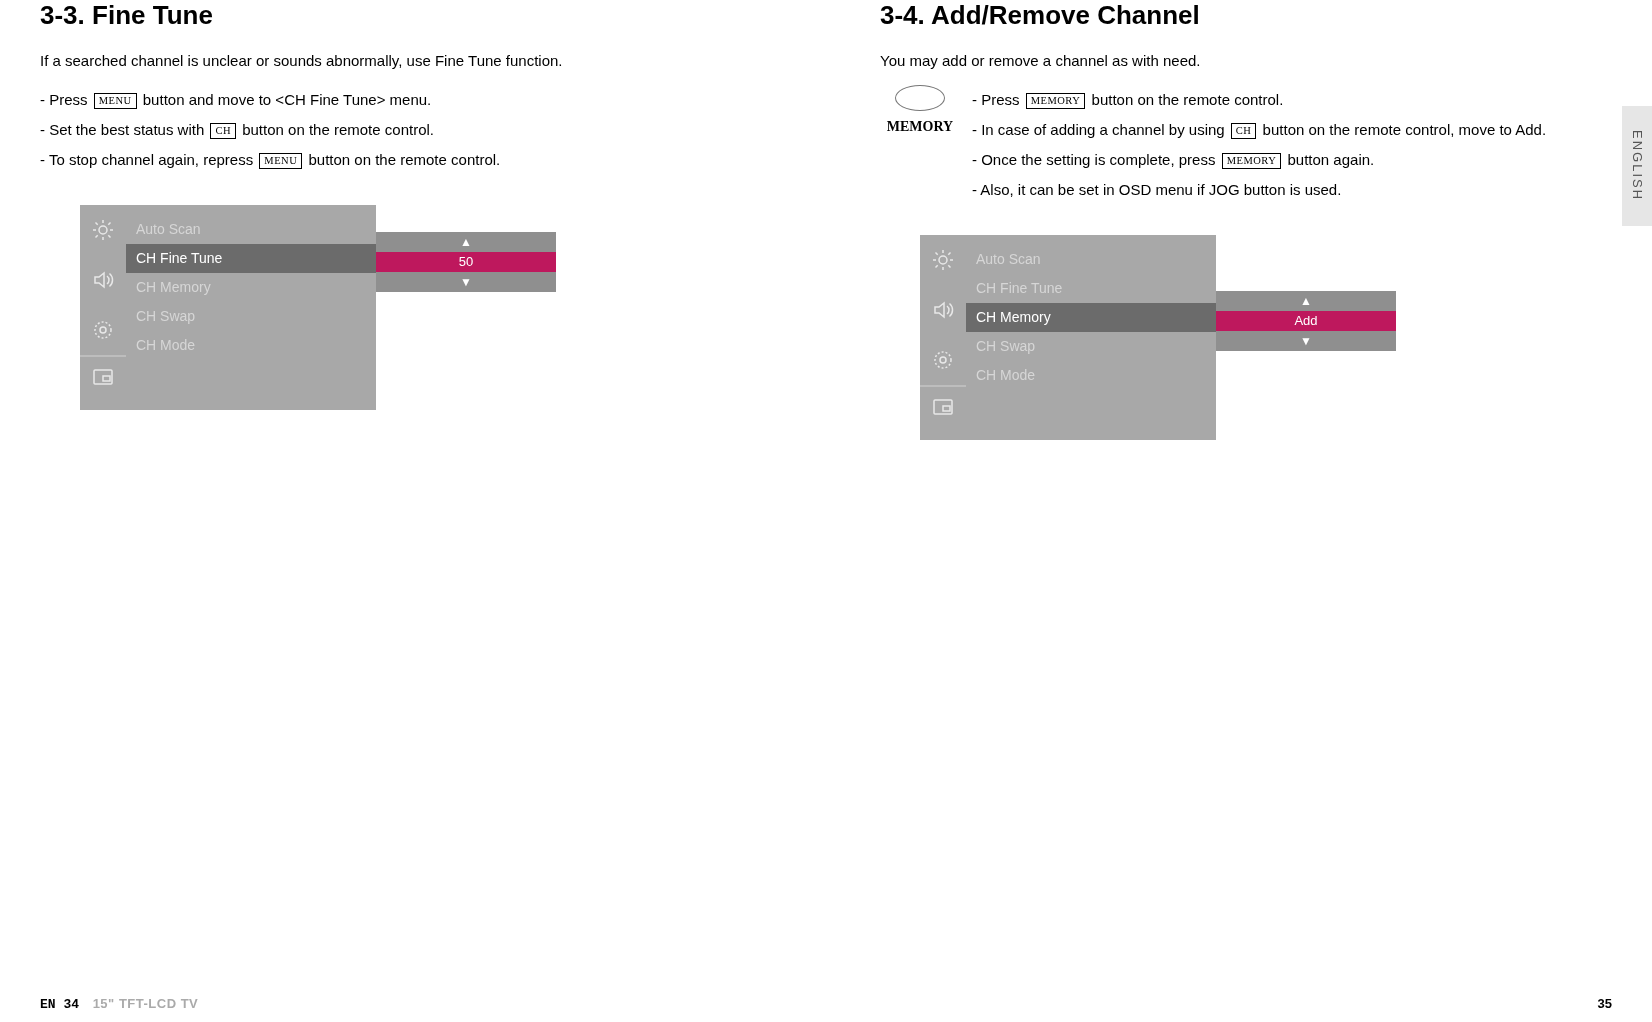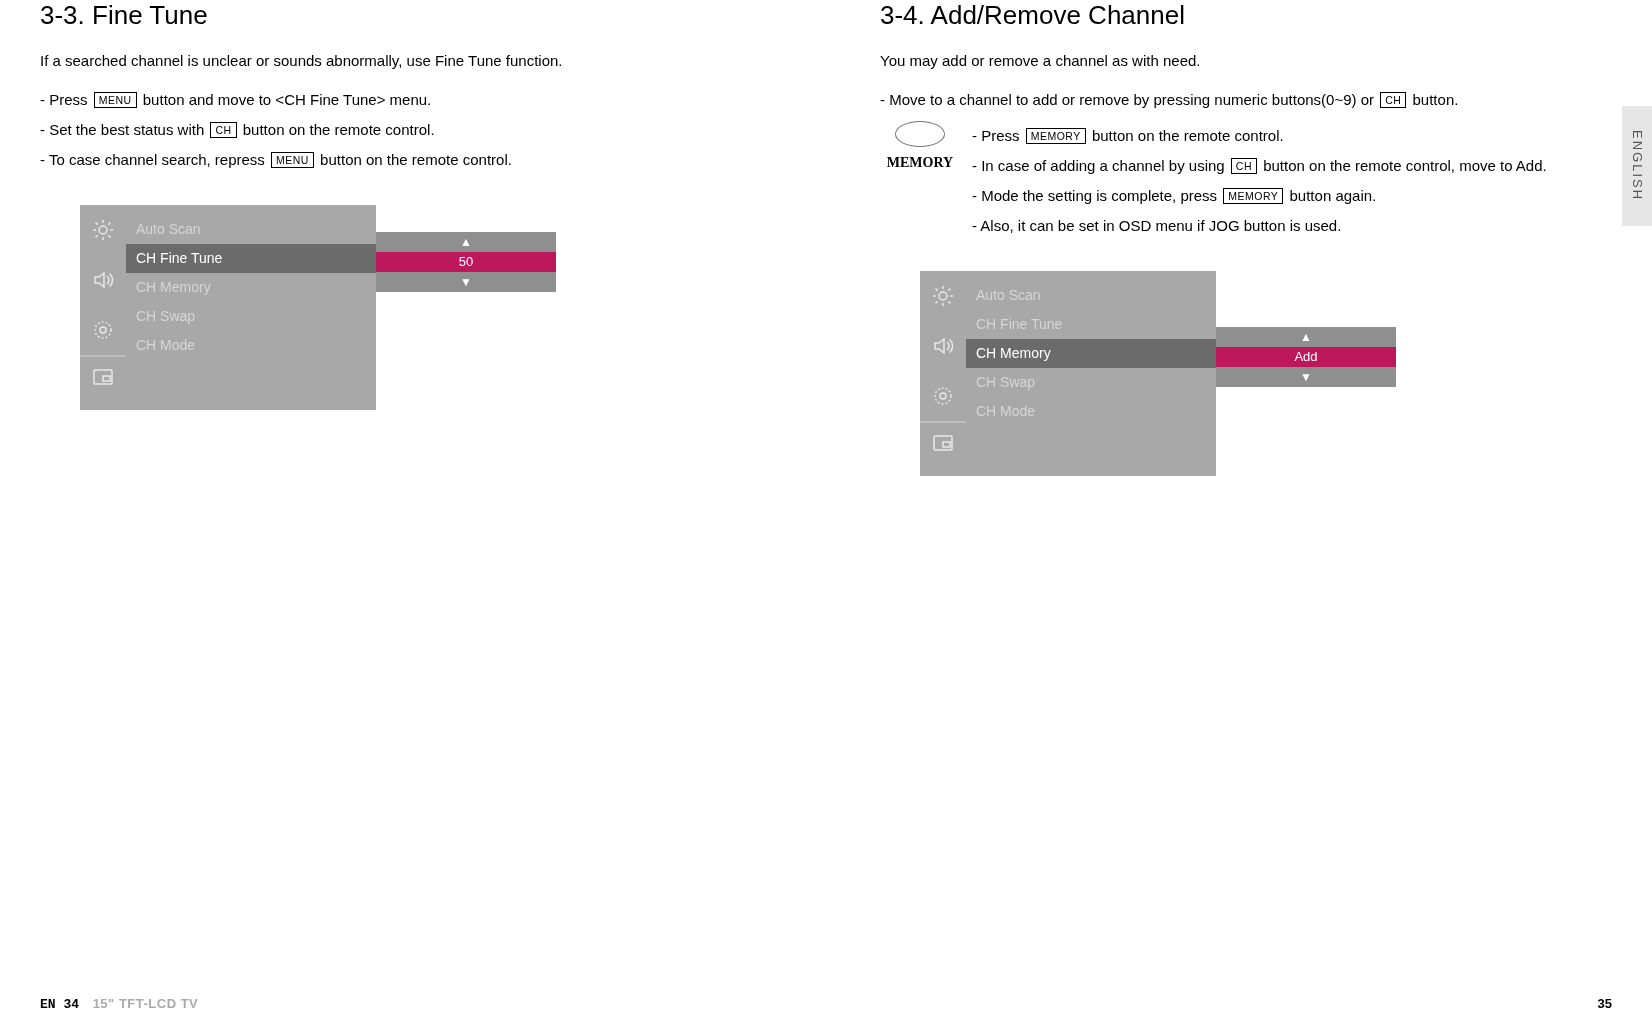--- a/index.html
+++ b/index.html
@@ -16,21 +16,21 @@
     display: flex;
     flex-direction: row;
     padding: 0 40px;
     gap: 120px;
   }
   .col {
     flex: 0 0 720px;
   }
   h2.section-title {
     font-size: 26px;
-    font-weight: normal;
+    font-weight: bold;
     margin-bottom: 18px;
     margin-top: 0;
   }
   .intro {
     font-size: 15px;
     margin-bottom: 12px;
     line-height: 1.6;
   }
   .steps {
     font-size: 15px;
@@ -40,20 +40,21 @@
   .btn-box {
     display: inline-block;
     border: 1px solid #000;
     font-size: 10.5px;
     padding: 0 4px;
     line-height: 14px;
     vertical-align: 1px;
     margin: 0 2px;
     letter-spacing: 0.5px;
     font-weight: normal;
+    font-family: Liberation Serif, serif;
   }
   
   .memory-block {
     display: flex;
     gap: 12px;
     margin-top: 6px;
   }
   .memory-graphic {
     flex: 0 0 80px;
     display: flex;
@@ -193,21 +194,21 @@
         <span>- Press </span>
         <span class="btn-box">MENU</span>
         <span> button and move to &lt;CH Fine Tune&gt; menu.</span>
       </p>
       <p>
         <span>- Set the best status with </span>
         <span class="btn-box">CH</span>
         <span> button on the remote control.</span>
       </p>
       <p>
-        <span>- To case channel search, repress </span>
+        <span>- To stop channel again, repress </span>
         <span class="btn-box">MENU</span>
         <span> button on the remote control.</span>
       </p>
     </div>
 
     <div class="osd-wrap">
       <div class="osd">
         <div class="osd-icons">
           <div class="icon-slot">
             <svg viewBox="0 0 24 24" fill="none" stroke="currentColor" stroke-width="1.5">
@@ -256,43 +257,38 @@
         <div class="arrow-bar">▼</div>
       </div>
     </div>
   </div>
 
   <div class="col">
     <h2 class="section-title">3-4. Add/Remove Channel</h2>
     <p class="intro">You may add or remove a channel as with need.</p>
 
     <div class="steps">
-      <p>
-        <span>- Move to a channel to add or remove by pressing numeric buttons(0~9) or </span>
-        <span class="btn-box">CH</span>
-        <span> button.</span>
-      </p>
       <div class="memory-block">
         <div class="memory-graphic">
           <div class="oval"></div>
           <div class="lbl">MEMORY</div>
         </div>
         <div class="memory-steps">
           <p>
             <span>- Press </span>
             <span class="btn-box">MEMORY</span>
             <span> button on the remote control.</span>
           </p>
           <p>
             <span>- In case of adding a channel by using </span>
             <span class="btn-box">CH</span>
             <span> button on the remote control, move to Add.</span>
           </p>
           <p>
-            <span>- Mode the setting is complete, press </span>
+            <span>- Once the setting is complete, press </span>
             <span class="btn-box">MEMORY</span>
             <span> button again.</span>
           </p>
           <p>- Also, it can be set in OSD menu if JOG button is used.</p>
         </div>
       </div>
     </div>
 
     <div class="osd-wrap">
       <div class="osd">

